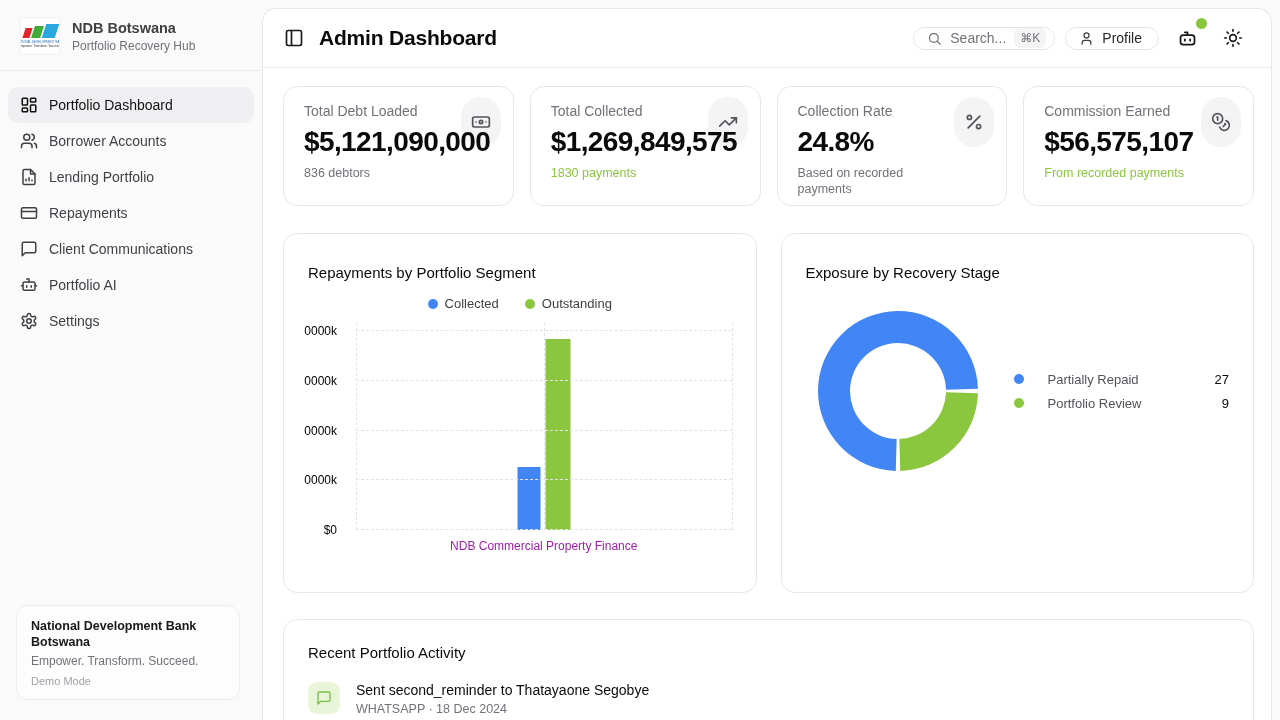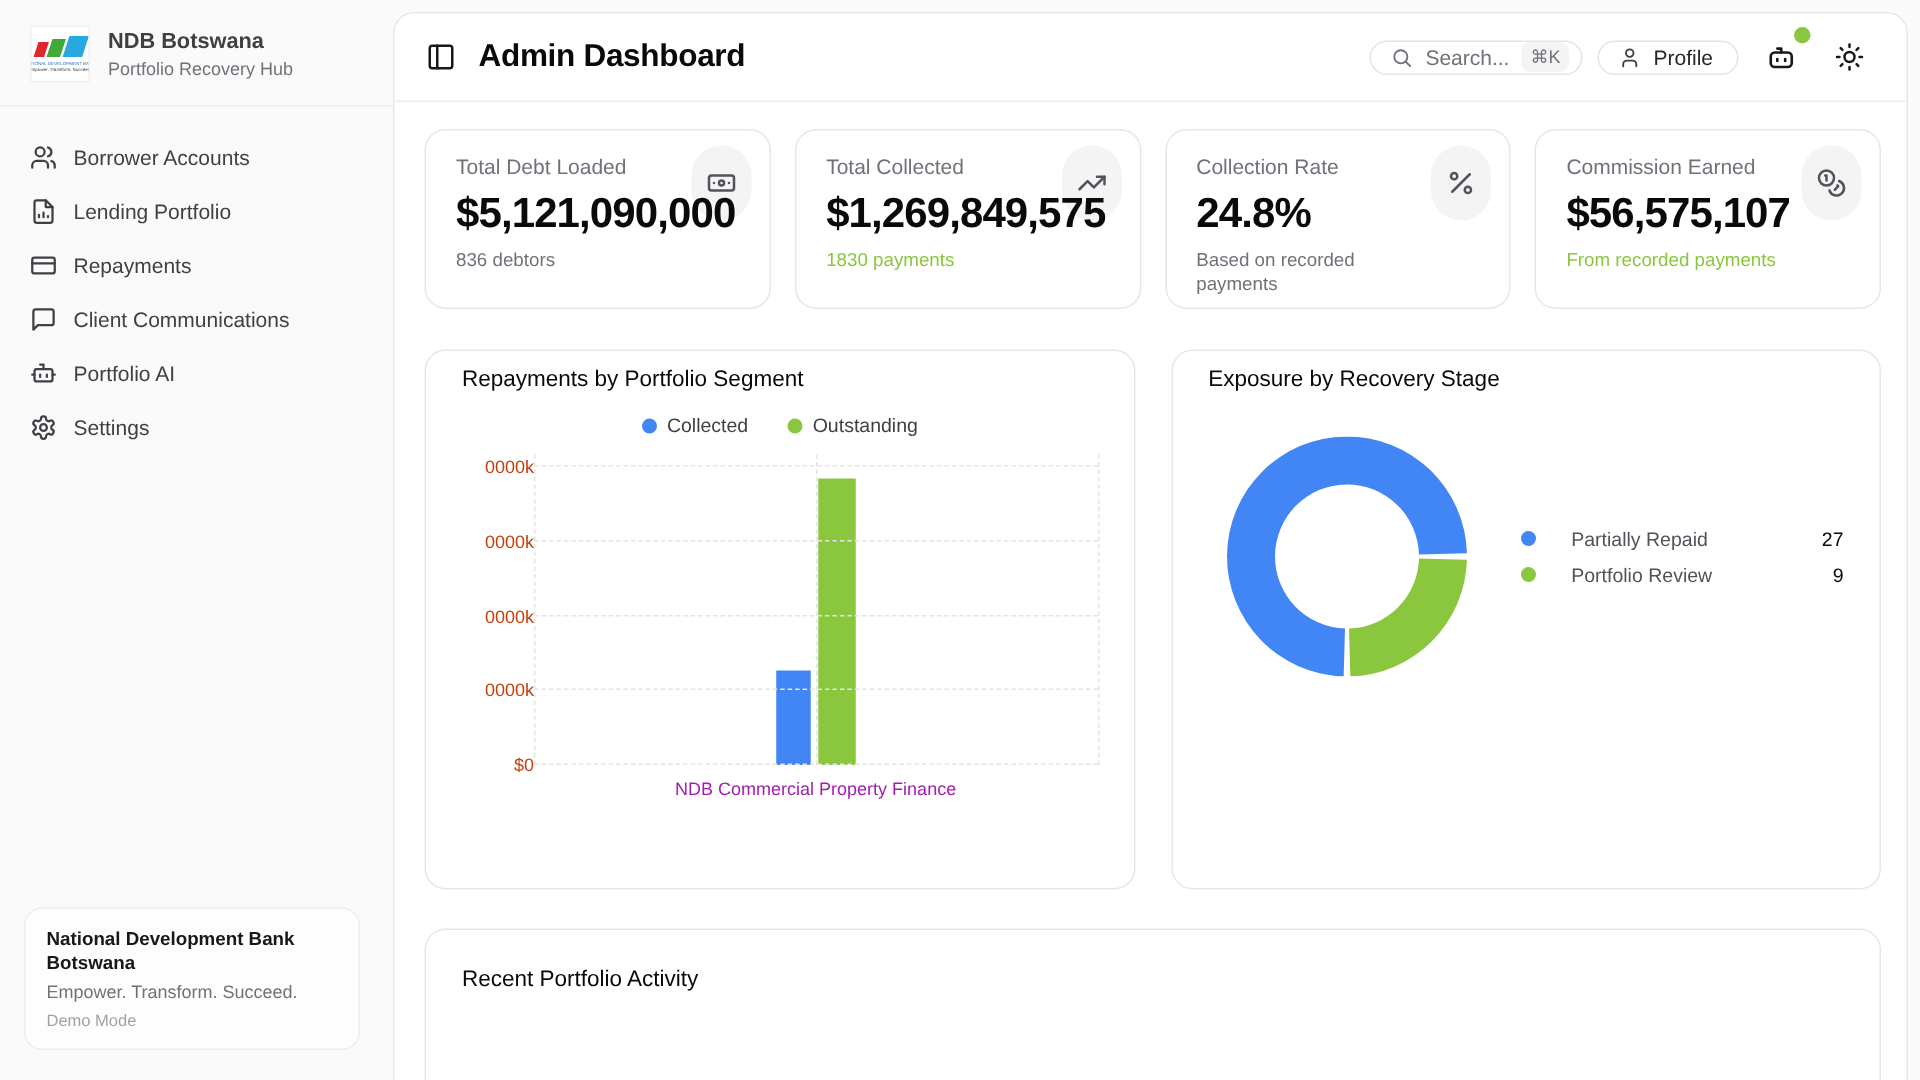--- a/index.html
+++ b/index.html
@@ -64,30 +64,30 @@
     margin-top:7px; white-space:nowrap; }
   .stat-sub { font-size:12.5px; color:#71717a; margin-top:7px; line-height:16px; max-width:150px; }
   .stat-sub.green { color:var(--green,#8bc63f); }
   .stat-icon { position:absolute; top:10px; right:12px; width:40px; height:50px; border-radius:20px;
     background:#f4f4f5; display:flex; align-items:center; justify-content:center; color:#52525b; z-index:0; }
   .stat-icon svg { width:20px; height:20px; }
 
   
   .charts-row { display:grid; grid-template-columns:1fr 1fr; gap:24px; margin-top:27px; }
   .chart-card { background:#fff; border:1px solid #e7e7e9; border-radius:14px; height:360px;
-    padding:10px 24px; }
+    padding:30px 24px; }
   .chart-title { font-size:15px; font-weight:500; color:#0a0a0a; }
 
   .bar-legend { display:flex; justify-content:center; gap:26px; margin-top:15px; }
   .legend-entry { display:flex; align-items:center; gap:7px; font-size:13px; color:#3f3f46; }
   .dot { width:10px; height:10px; border-radius:50%; flex:0 0 auto; }
 
   .bar-plot-wrap { display:flex; margin-top:12px; }
   .y-axis { position:relative; width:48px; height:207px; flex:0 0 auto; }
-  .y-tick { position:absolute; right:0; transform:translateY(50%); font-size:12px; color:#c2410c; }
+  .y-tick { position:absolute; right:19px; transform:translateY(50%); font-size:12px; color:#000000; }
   .plot-area { position:relative; flex:1; height:207px; }
   .gridline { position:absolute; left:0; right:0; border-top:1px dashed #e4e4e7; }
   .vline { position:absolute; top:0; bottom:0; border-left:1px dashed #e4e4e7; }
   .bars { position:absolute; left:50%; bottom:0; transform:translateX(-50%);
     display:flex; align-items:flex-end; gap:5px; }
   .bar { width:23px; }
   .x-label { margin:9px 0 0 48px; text-align:center; font-size:12px; color:#a21caf; }
 
   .donut-row { display:flex; align-items:center; margin-top:30px; }
   .donut-svg { width:160px; height:160px; margin-left:12px; flex:0 0 auto; }
@@ -120,20 +120,29 @@
       <div class="logo-line1">NATIONAL DEVELOPMENT BANK</div>
       <div class="logo-line2">Empower. Transform. Succeed.</div>
     </div>
     <div>
       <div class="brand-title">NDB Botswana</div>
       <div class="brand-sub">Portfolio Recovery Hub</div>
     </div>
   </div>
 
   <nav class="nav">
+    <div class="nav-item active">
+      <svg viewBox="0 0 24 24" fill="none" stroke="currentColor" stroke-width="2" stroke-linecap="round" stroke-linejoin="round">
+          <rect x="3" y="3" width="7" height="9" rx="1"></rect>
+          <rect x="14" y="3" width="7" height="5" rx="1"></rect>
+          <rect x="14" y="12" width="7" height="9" rx="1"></rect>
+          <rect x="3" y="16" width="7" height="5" rx="1"></rect>
+        </svg>
+      <span>Portfolio Dashboard</span>
+    </div>
     <div class="nav-item">
       <svg viewBox="0 0 24 24" fill="none" stroke="currentColor" stroke-width="2" stroke-linecap="round" stroke-linejoin="round">
           <path d="M16 21v-2a4 4 0 0 0-4-4H6a4 4 0 0 0-4 4v2"></path>
           <circle cx="9" cy="7" r="4"></circle>
           <path d="M22 21v-2a4 4 0 0 0-3-3.87"></path>
           <path d="M16 3.13a4 4 0 0 1 0 7.75"></path>
         </svg>
       <span>Borrower Accounts</span>
     </div>
     <div class="nav-item">
@@ -347,15 +356,26 @@
               <span class="dl-label">Portfolio Review</span>
               <span class="dl-value">9</span>
             </div>
           </div>
         </div>
       </div>
     </div>
 
     <div class="activity-card">
       <div class="chart-title">Recent Portfolio Activity</div>
+      <div class="activity-item">
+        <div class="activity-icon">
+          <svg viewBox="0 0 24 24" fill="none" stroke="currentColor" stroke-width="2" stroke-linecap="round" stroke-linejoin="round">
+              <path d="M21 15a2 2 0 0 1-2 2H7l-4 4V5a2 2 0 0 1 2-2h14a2 2 0 0 1 2 2z"></path>
+            </svg>
+        </div>
+        <div>
+          <div class="activity-title">Sent second_reminder to Thatayaone Segobye</div>
+          <div class="activity-meta">WHATSAPP · 18 Dec 2024</div>
+        </div>
+      </div>
     </div>
   </div>
 </main>
 
 </body></html>

